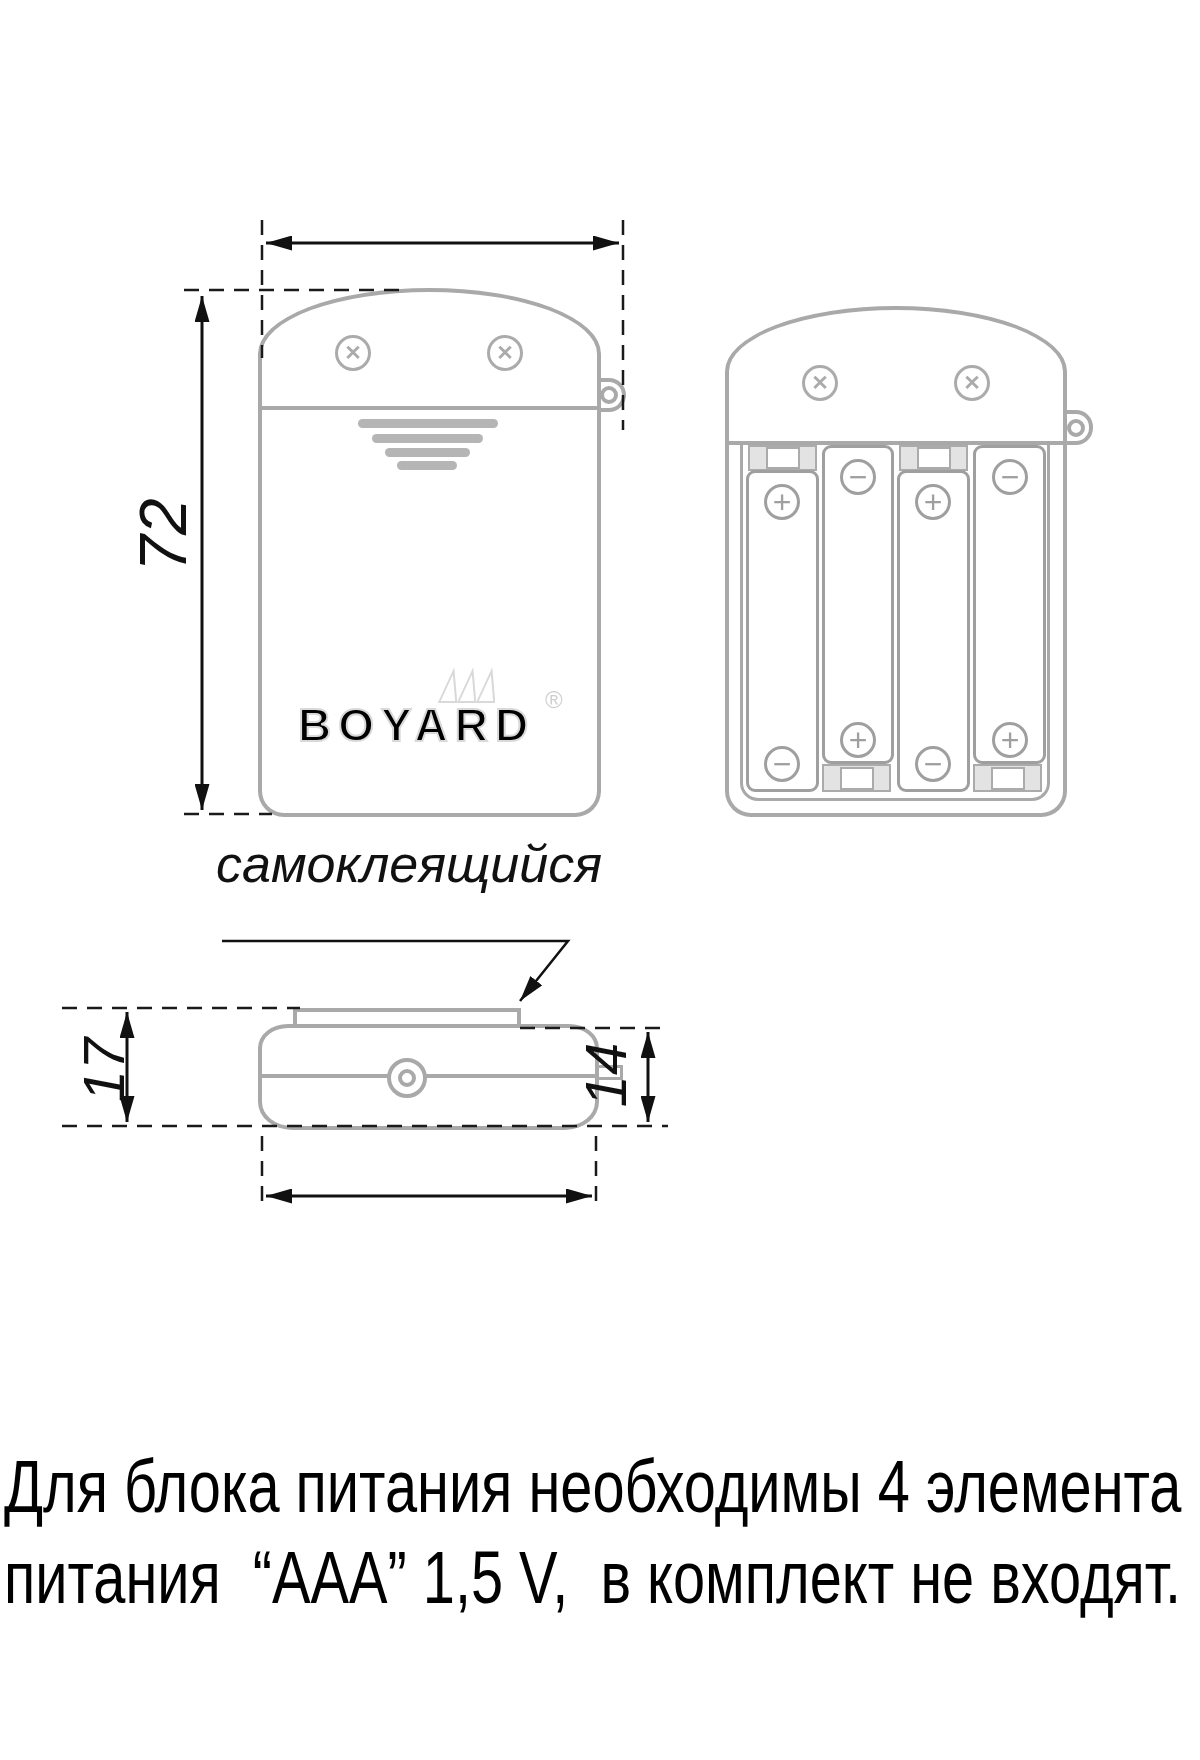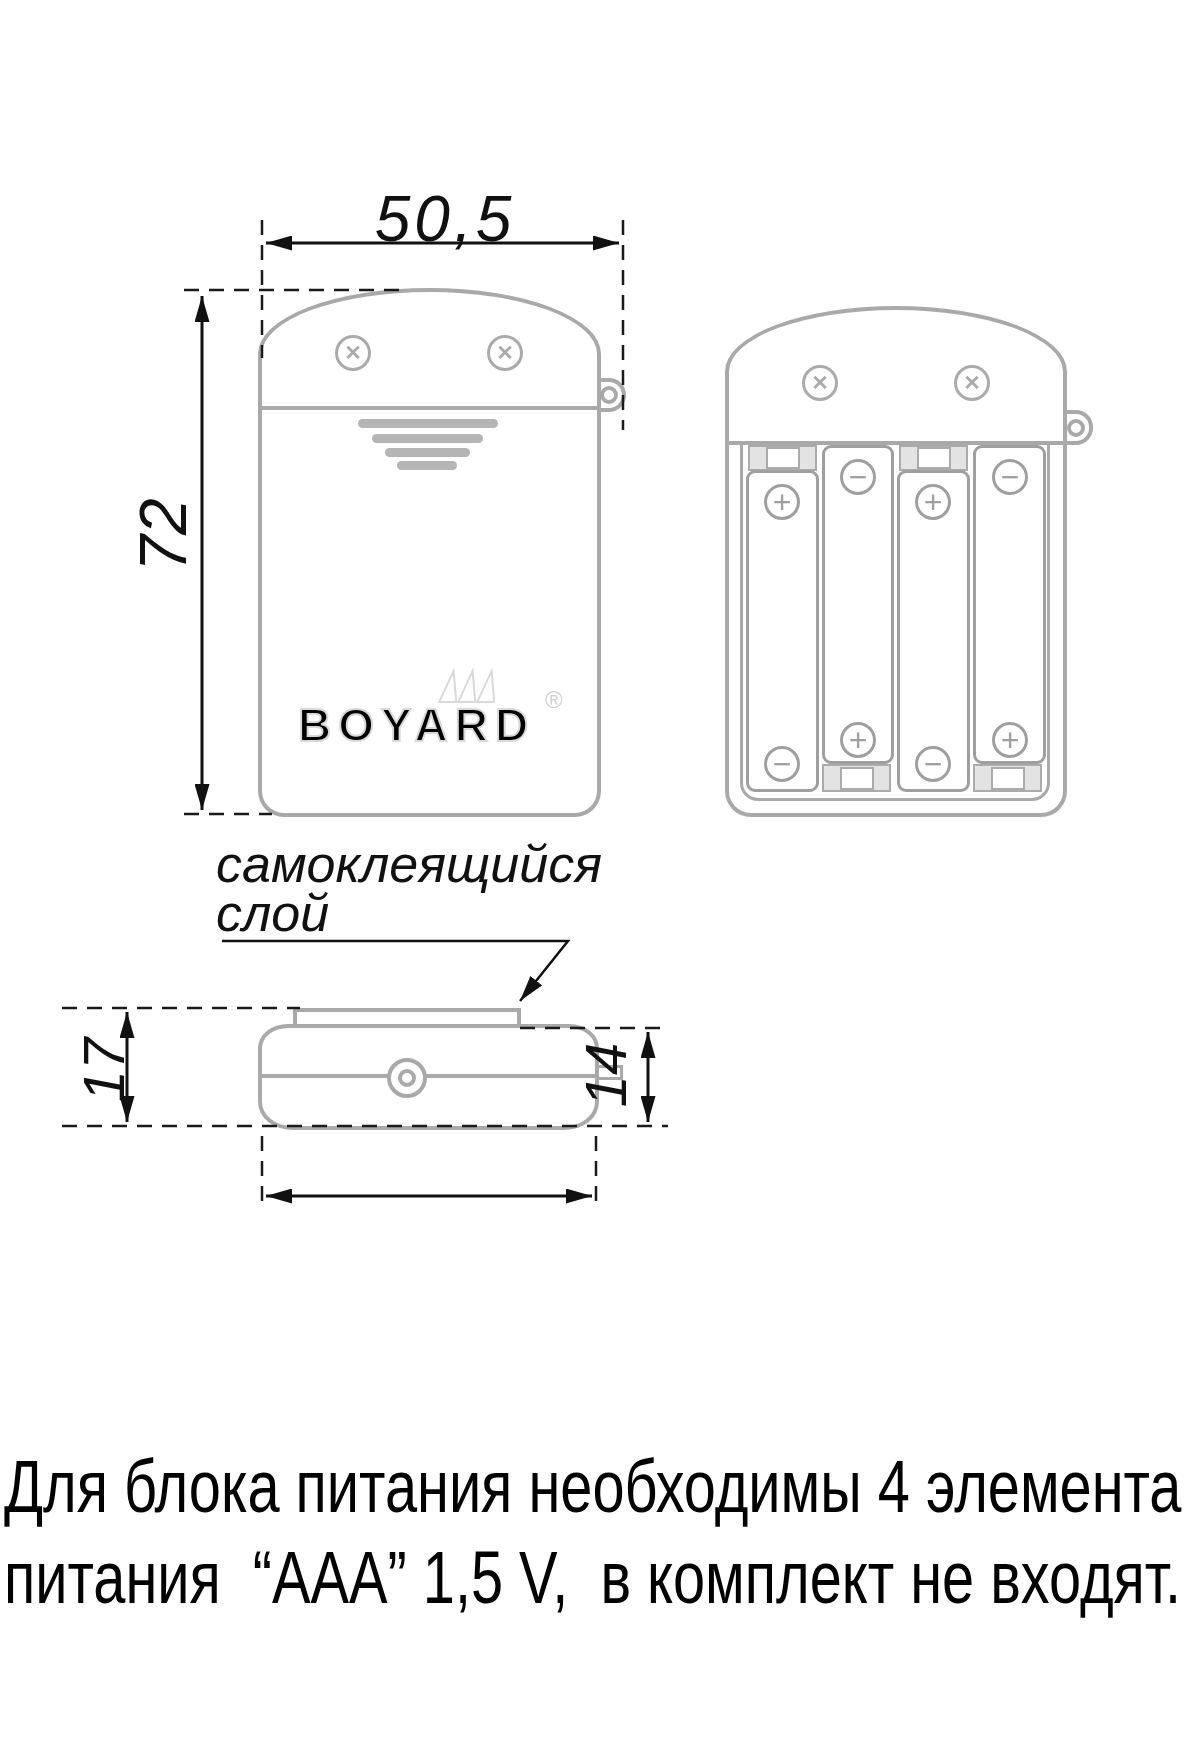--- a/index.html
+++ b/index.html
@@ -211,28 +211,26 @@
     <line class="dimline" x1="127" y1="1012" x2="127" y2="1122" marker-start="url(#arr)" marker-end="url(#arr)"></line>
 
     <line class="dash" x1="520" y1="1028" x2="668" y2="1028"></line>
     <line class="dimline" x1="648" y1="1032" x2="648" y2="1122" marker-start="url(#arr)" marker-end="url(#arr)"></line>
 
     <line class="dash" x1="262" y1="1136" x2="262" y2="1210"></line>
     <line class="dash" x1="596" y1="1136" x2="596" y2="1210"></line>
     <line class="dimline" x1="266" y1="1196" x2="592" y2="1196" marker-start="url(#arr)" marker-end="url(#arr)"></line>
   </svg>
 
-  <div class="dim-label" style="left:330px;top:182px;width:230px;font-size:64px;letter-spacing:4px;">50,5</div>
   <div class="dim-label" style="left:100px;top:500px;width:120px;height:70px;font-size:66px;transform:rotate(-90deg);">72</div>
   <div class="dim-label" style="left:48px;top:1042px;width:100px;height:56px;font-size:58px;transform:rotate(-90deg);">17</div>
   <div class="dim-label" style="left:546px;top:1046px;width:110px;height:58px;font-size:58px;transform:rotate(-90deg);">14</div>
 
   <div class="adhesive-label" style="left:216px;top:840px;">
     <div>самоклеящийся</div>
-    <div>слой</div>
   </div>
 
   <div class="note-block" style="left:4px;top:1441px;">
     <div class="note-line">Для блока питания необходимы 4 элемента</div>
     <div class="note-line">питания  “ААА” 1,5 V,  в комплект не входят.</div>
   </div>
 
 </div>
 
 </body></html>

